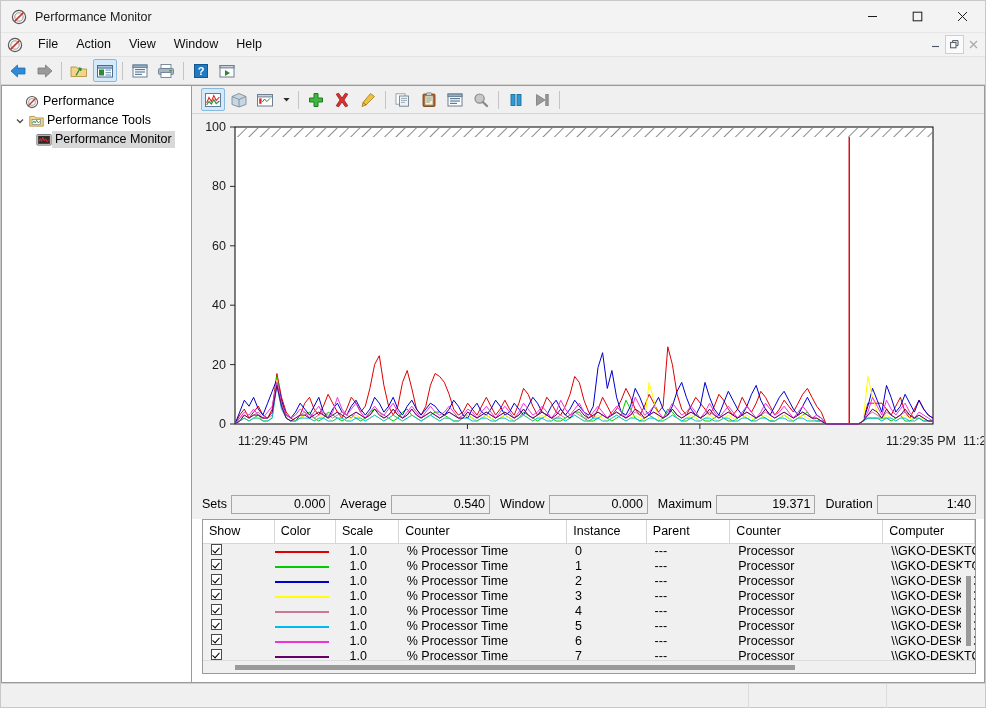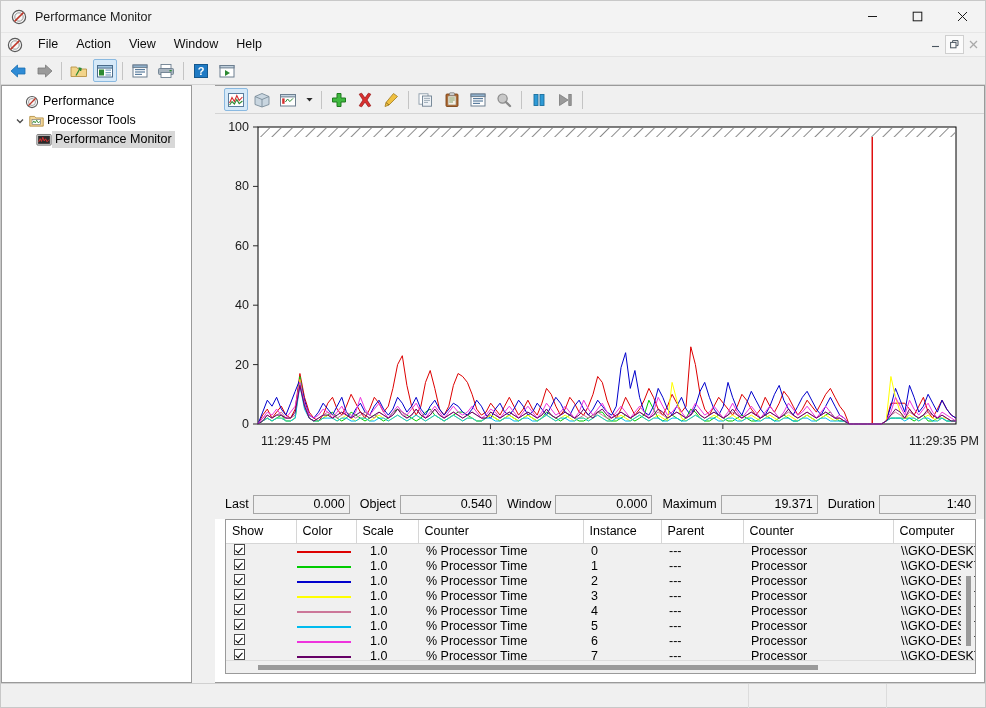--- a/index.html
+++ b/index.html
@@ -78,21 +78,20 @@
     margin: 0 1px; border: 1px solid transparent; border-radius: 2px;
   }
   .tb-btn.pressed { border: 1px solid #8ab9e0; background: #d6e9f8; }
   .tb-sep { width: 1px; height: 18px; background: #c4c4c4; margin: 0 4px; }
 
   
   .body {
     flex: 1; display: flex; min-height: 0;
     background: #f0f0f0;
     padding: 0;
-    gap: 23px;
   }
   .tree-pane {
     width: 191px; flex: none;
     background: #fff;
     border: 1px solid #9a9a9a;
     margin: 0 0 0 0;
     position: relative;
     overflow: hidden;
   }
   .tree-inner { padding: 6px 2px 0 4px; }
@@ -377,21 +376,21 @@
                 <polyline points="2,3.5 5,6.5 8,3.5" fill="none" stroke="#4a4a4a" stroke-width="1.3"></polyline>
               </svg>
           </span>
           <span class="tw">
             <svg width="15" height="14" viewBox="0 0 16 15">
               <path d="M0.8 2.6 L6 2.6 L7.2 4.2 L15.2 4.2 L15.2 13 L0.8 13 Z" fill="#f3d79a" stroke="#b08c3e" stroke-width="0.9"></path>
               <rect x="3.2" y="6" width="9" height="5.2" fill="#fff" stroke="#7a7a7a" stroke-width="0.7"></rect>
               <polyline points="3.6,10 5.2,7.4 6.6,9.6 8.2,6.6 9.8,9.4 11.8,8" fill="none" stroke="#2d8a32" stroke-width="0.9"></polyline>
             </svg>
           </span>
-          <span class="tree-label">Processor Tools</span>
+          <span class="tree-label">Performance Tools</span>
         </div>
 
         <div class="tree-row" style="padding-left:30px">
           <span class="tw">
             <svg width="16" height="14" viewBox="0 0 17 15">
               <rect x="0.8" y="1.6" width="15.4" height="11.4" rx="1" fill="#d9d9d9" stroke="#6a6a6a" stroke-width="0.9"></rect>
               <rect x="2.2" y="3" width="12.6" height="8.6" fill="#2b2b2b"></rect>
               <polyline points="2.8,9.6 4.4,6 5.8,9 7.2,4.6 8.8,8.6 10.2,6.2 11.8,9.4 14,7" fill="none" stroke="#e03030" stroke-width="1"></polyline>
             </svg>
           </span>
@@ -538,23 +537,23 @@
             <line x1="657.24" y1="23" x2="657.24" y2="309" stroke="#dd0000" stroke-width="1.4"></line>
             <text x="46" y="331" text-anchor="start" font-size="12.5" font-family="Liberation Sans, sans-serif" fill="#1a1a1a">11:29:45 PM</text>
             <text x="267" y="331" text-anchor="start" font-size="12.5" font-family="Liberation Sans, sans-serif" fill="#1a1a1a">11:30:15 PM</text>
             <text x="487" y="331" text-anchor="start" font-size="12.5" font-family="Liberation Sans, sans-serif" fill="#1a1a1a">11:30:45 PM</text>
             <text x="694" y="331" text-anchor="start" font-size="12.5" font-family="Liberation Sans, sans-serif" fill="#1a1a1a">11:29:35 PM</text>
             <text x="771" y="331" text-anchor="start" font-size="12.5" font-family="Liberation Sans, sans-serif" fill="#1a1a1a">11:29:44 PM</text>
           </svg>
       </div>
 
       <div class="stats">
-        <span class="stat-label">Last</span>
+        <span class="stat-label">Sets</span>
         <span class="stat-box sb-last">0.000</span>
-        <span class="stat-label">Object</span>
+        <span class="stat-label">Average</span>
         <span class="stat-box sb-avg">0.540</span>
         <span class="stat-label">Window</span>
         <span class="stat-box sb-min">0.000</span>
         <span class="stat-label">Maximum</span>
         <span class="stat-box sb-max">19.371</span>
         <span class="stat-label">Duration</span>
         <span class="stat-box sb-dur">1:40</span>
       </div>
 
       <div class="counters">

